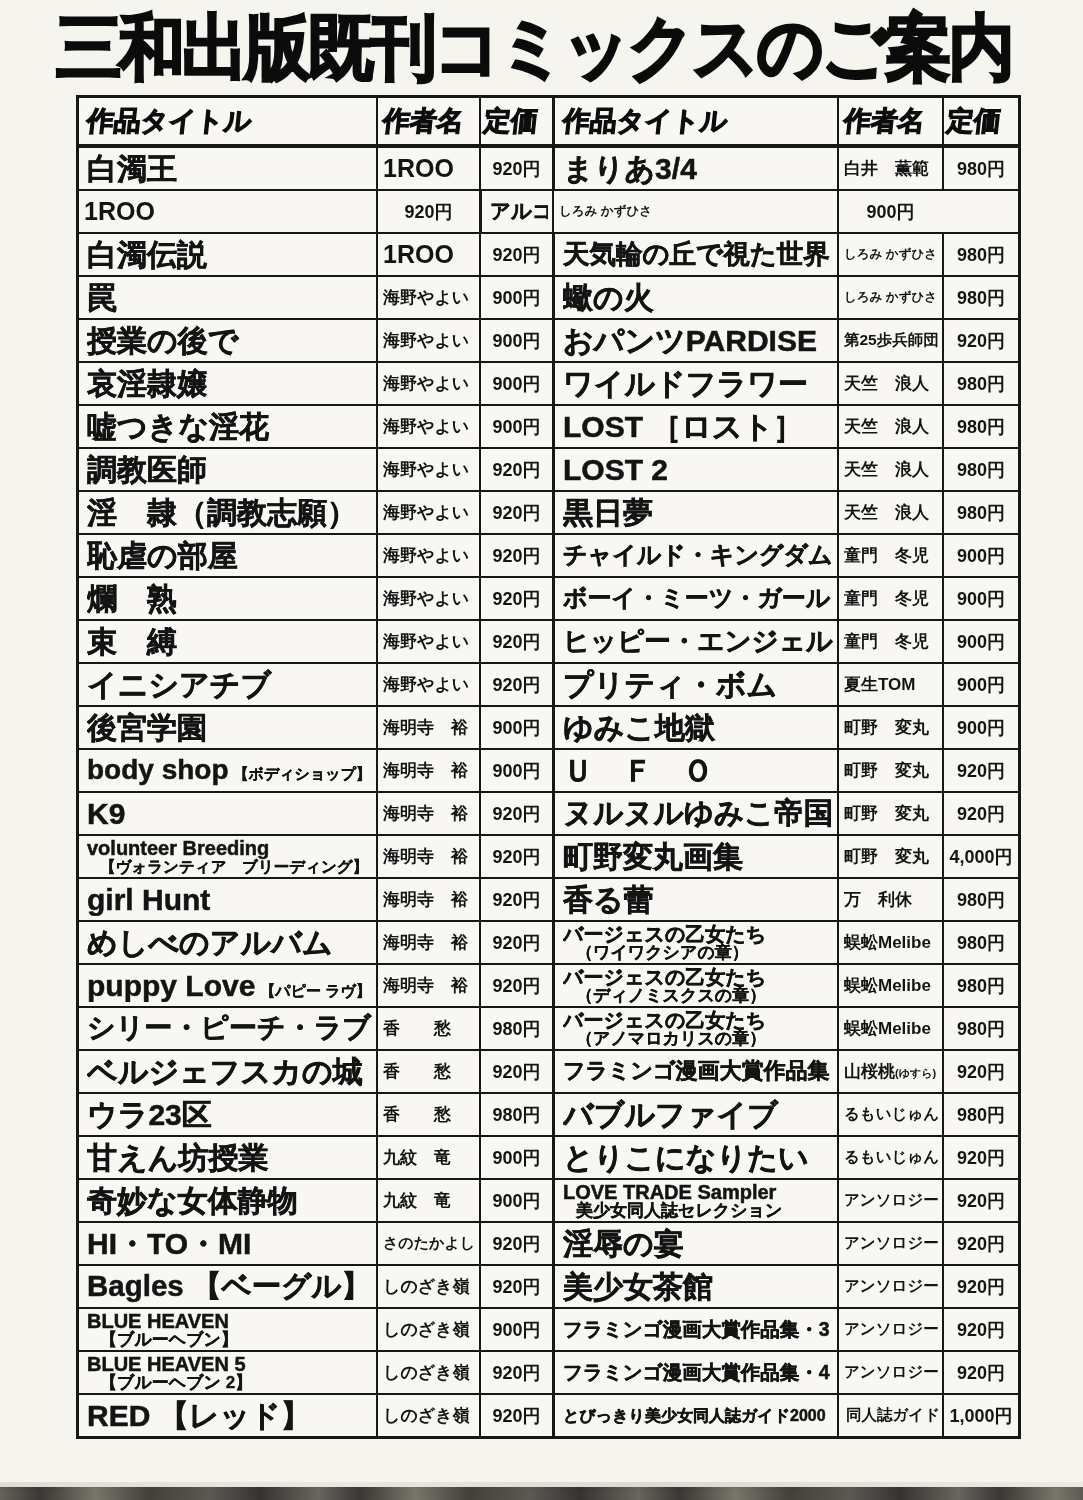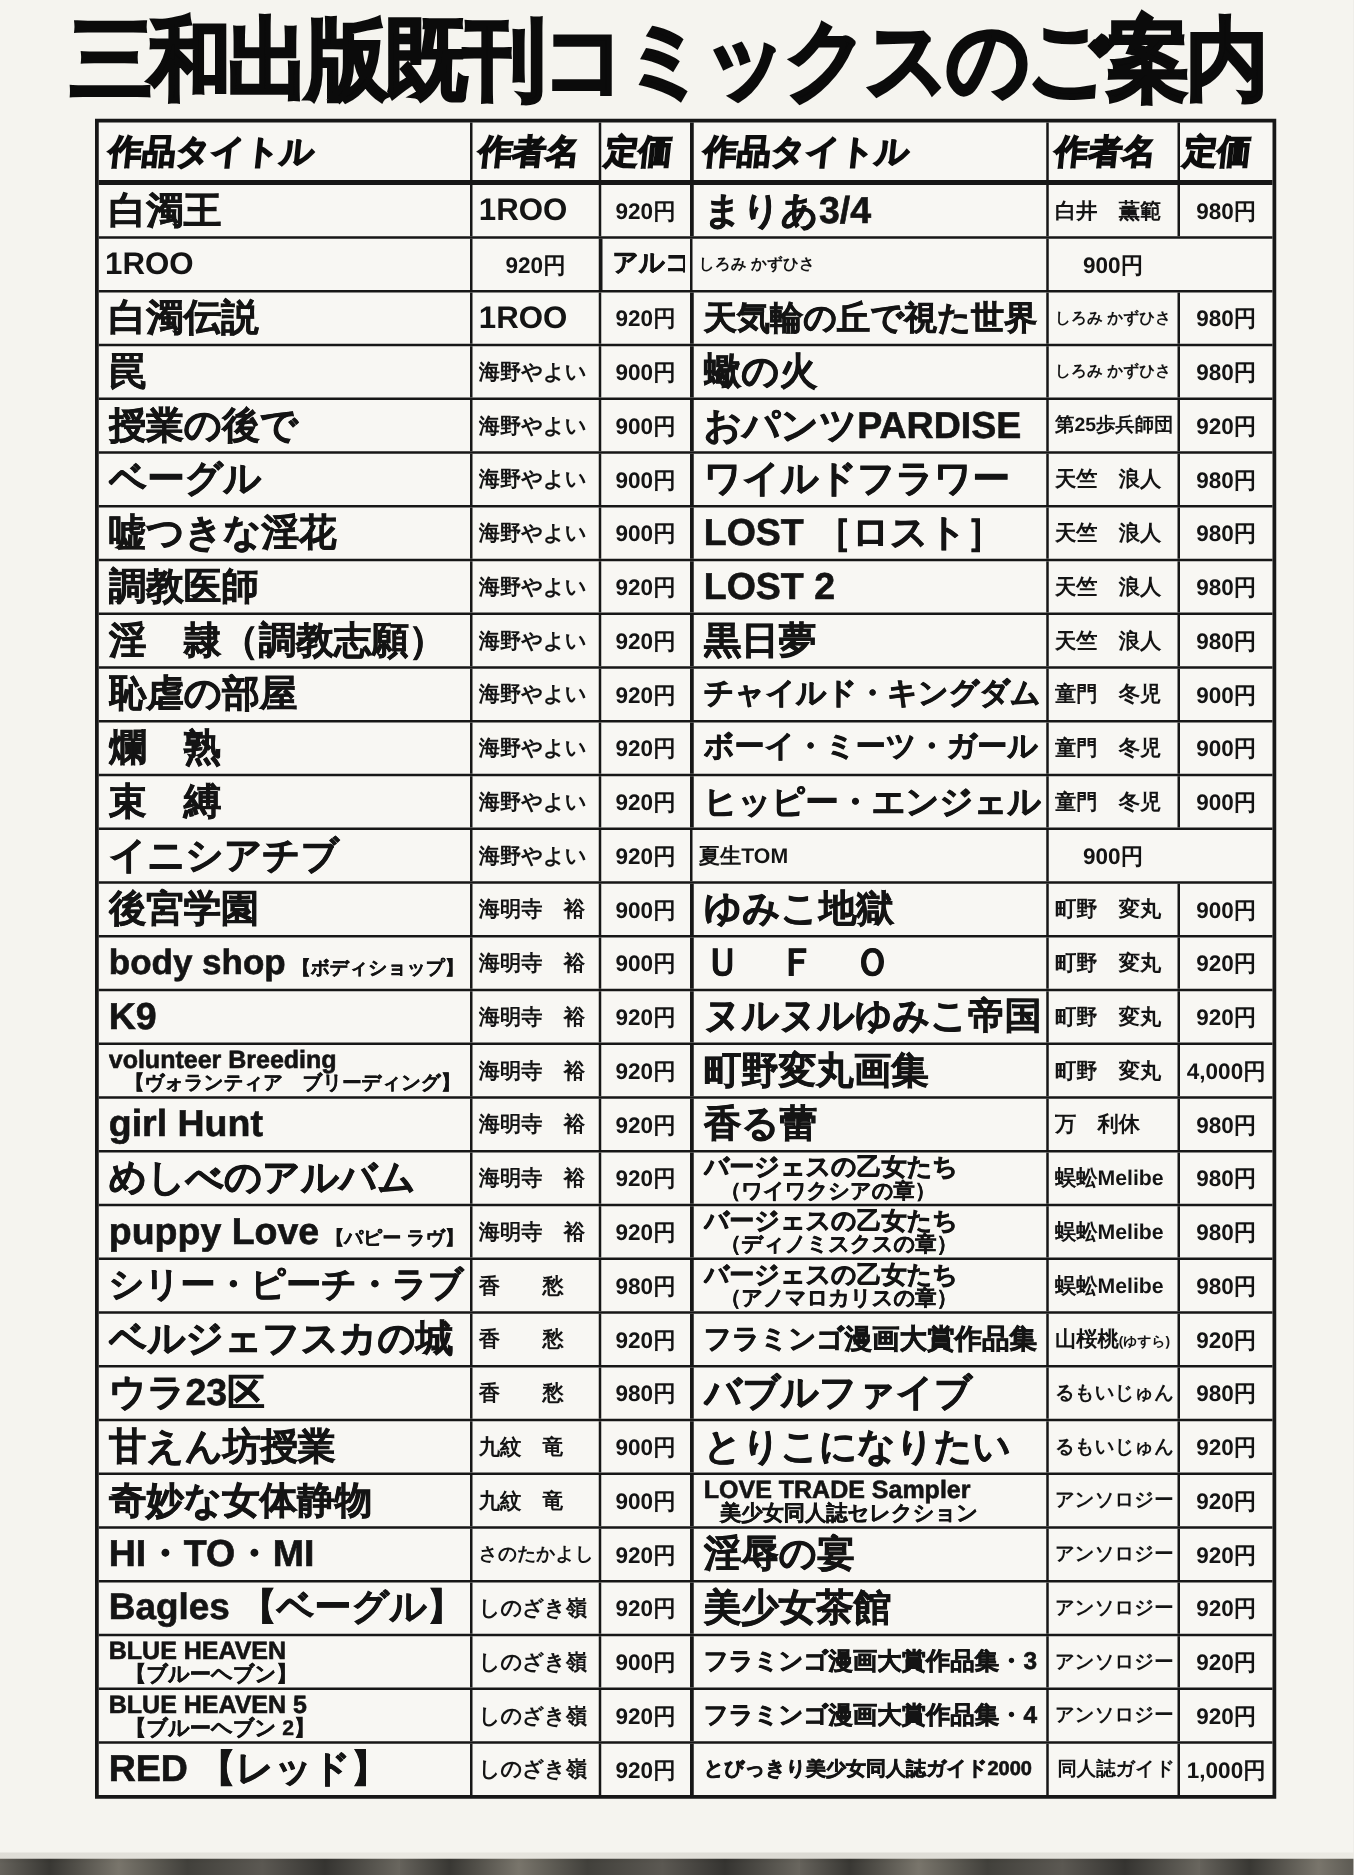--- a/index.html
+++ b/index.html
@@ -243,21 +243,21 @@
           </div>
           <div class="cell pcell">
             <div class="inner">
               <span class="p fitme">920円</span>
             </div>
           </div>
         </div>
         <div class="row trow">
           <div class="cell tcell">
             <div class="inner">
-              <span class="t fitme">ベーグル</span>
+              <span class="t fitme">哀淫隷嬢</span>
             </div>
           </div>
           <div class="cell acell">
             <div class="inner">
               <span class="a fitme">海野やよい</span>
             </div>
           </div>
           <div class="cell pcell">
             <div class="inner">
               <span class="p fitme">900円</span>
@@ -478,20 +478,25 @@
             </div>
           </div>
           <div class="cell acell">
             <div class="inner">
               <span class="a fitme">海野やよい</span>
             </div>
           </div>
           <div class="cell pcell">
             <div class="inner">
               <span class="p fitme">920円</span>
+            </div>
+          </div>
+          <div class="cell tcell rt">
+            <div class="inner">
+              <span class="t fitme">プリティ・ボム</span>
             </div>
           </div>
           <div class="cell acell">
             <div class="inner">
               <span class="a fitme">夏生TOM</span>
             </div>
           </div>
           <div class="cell pcell">
             <div class="inner">
               <span class="p fitme">900円</span>

